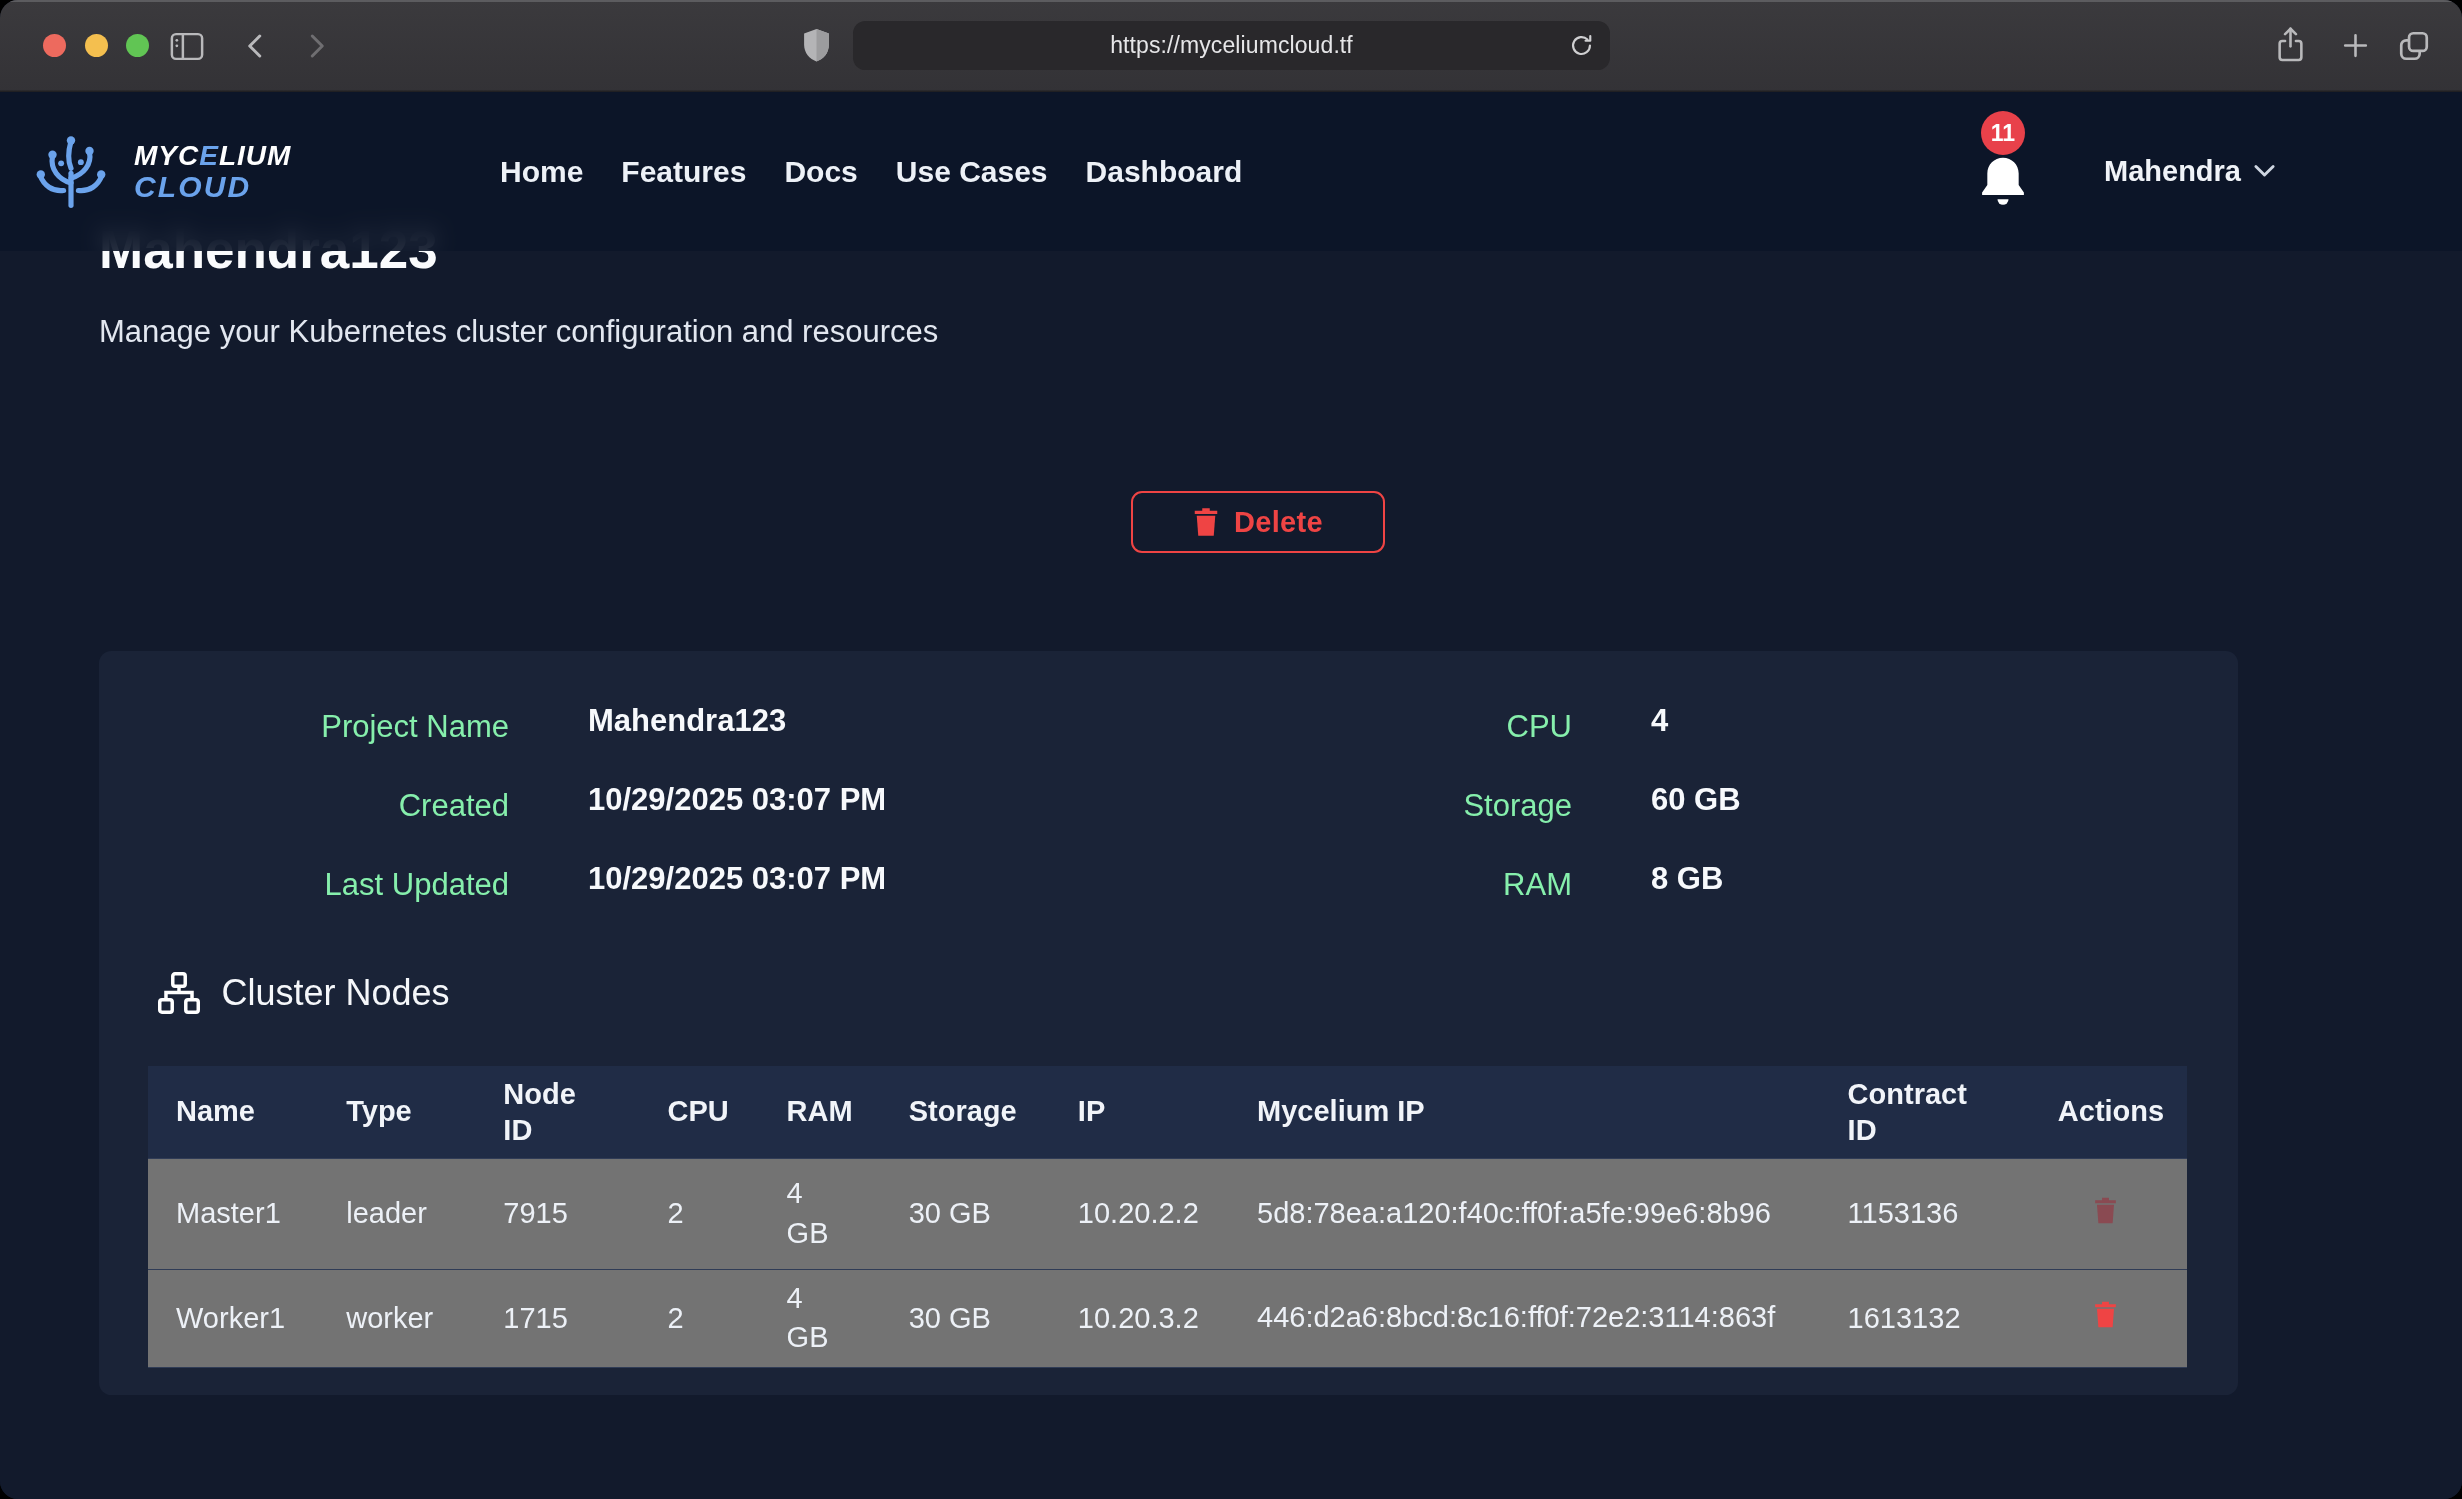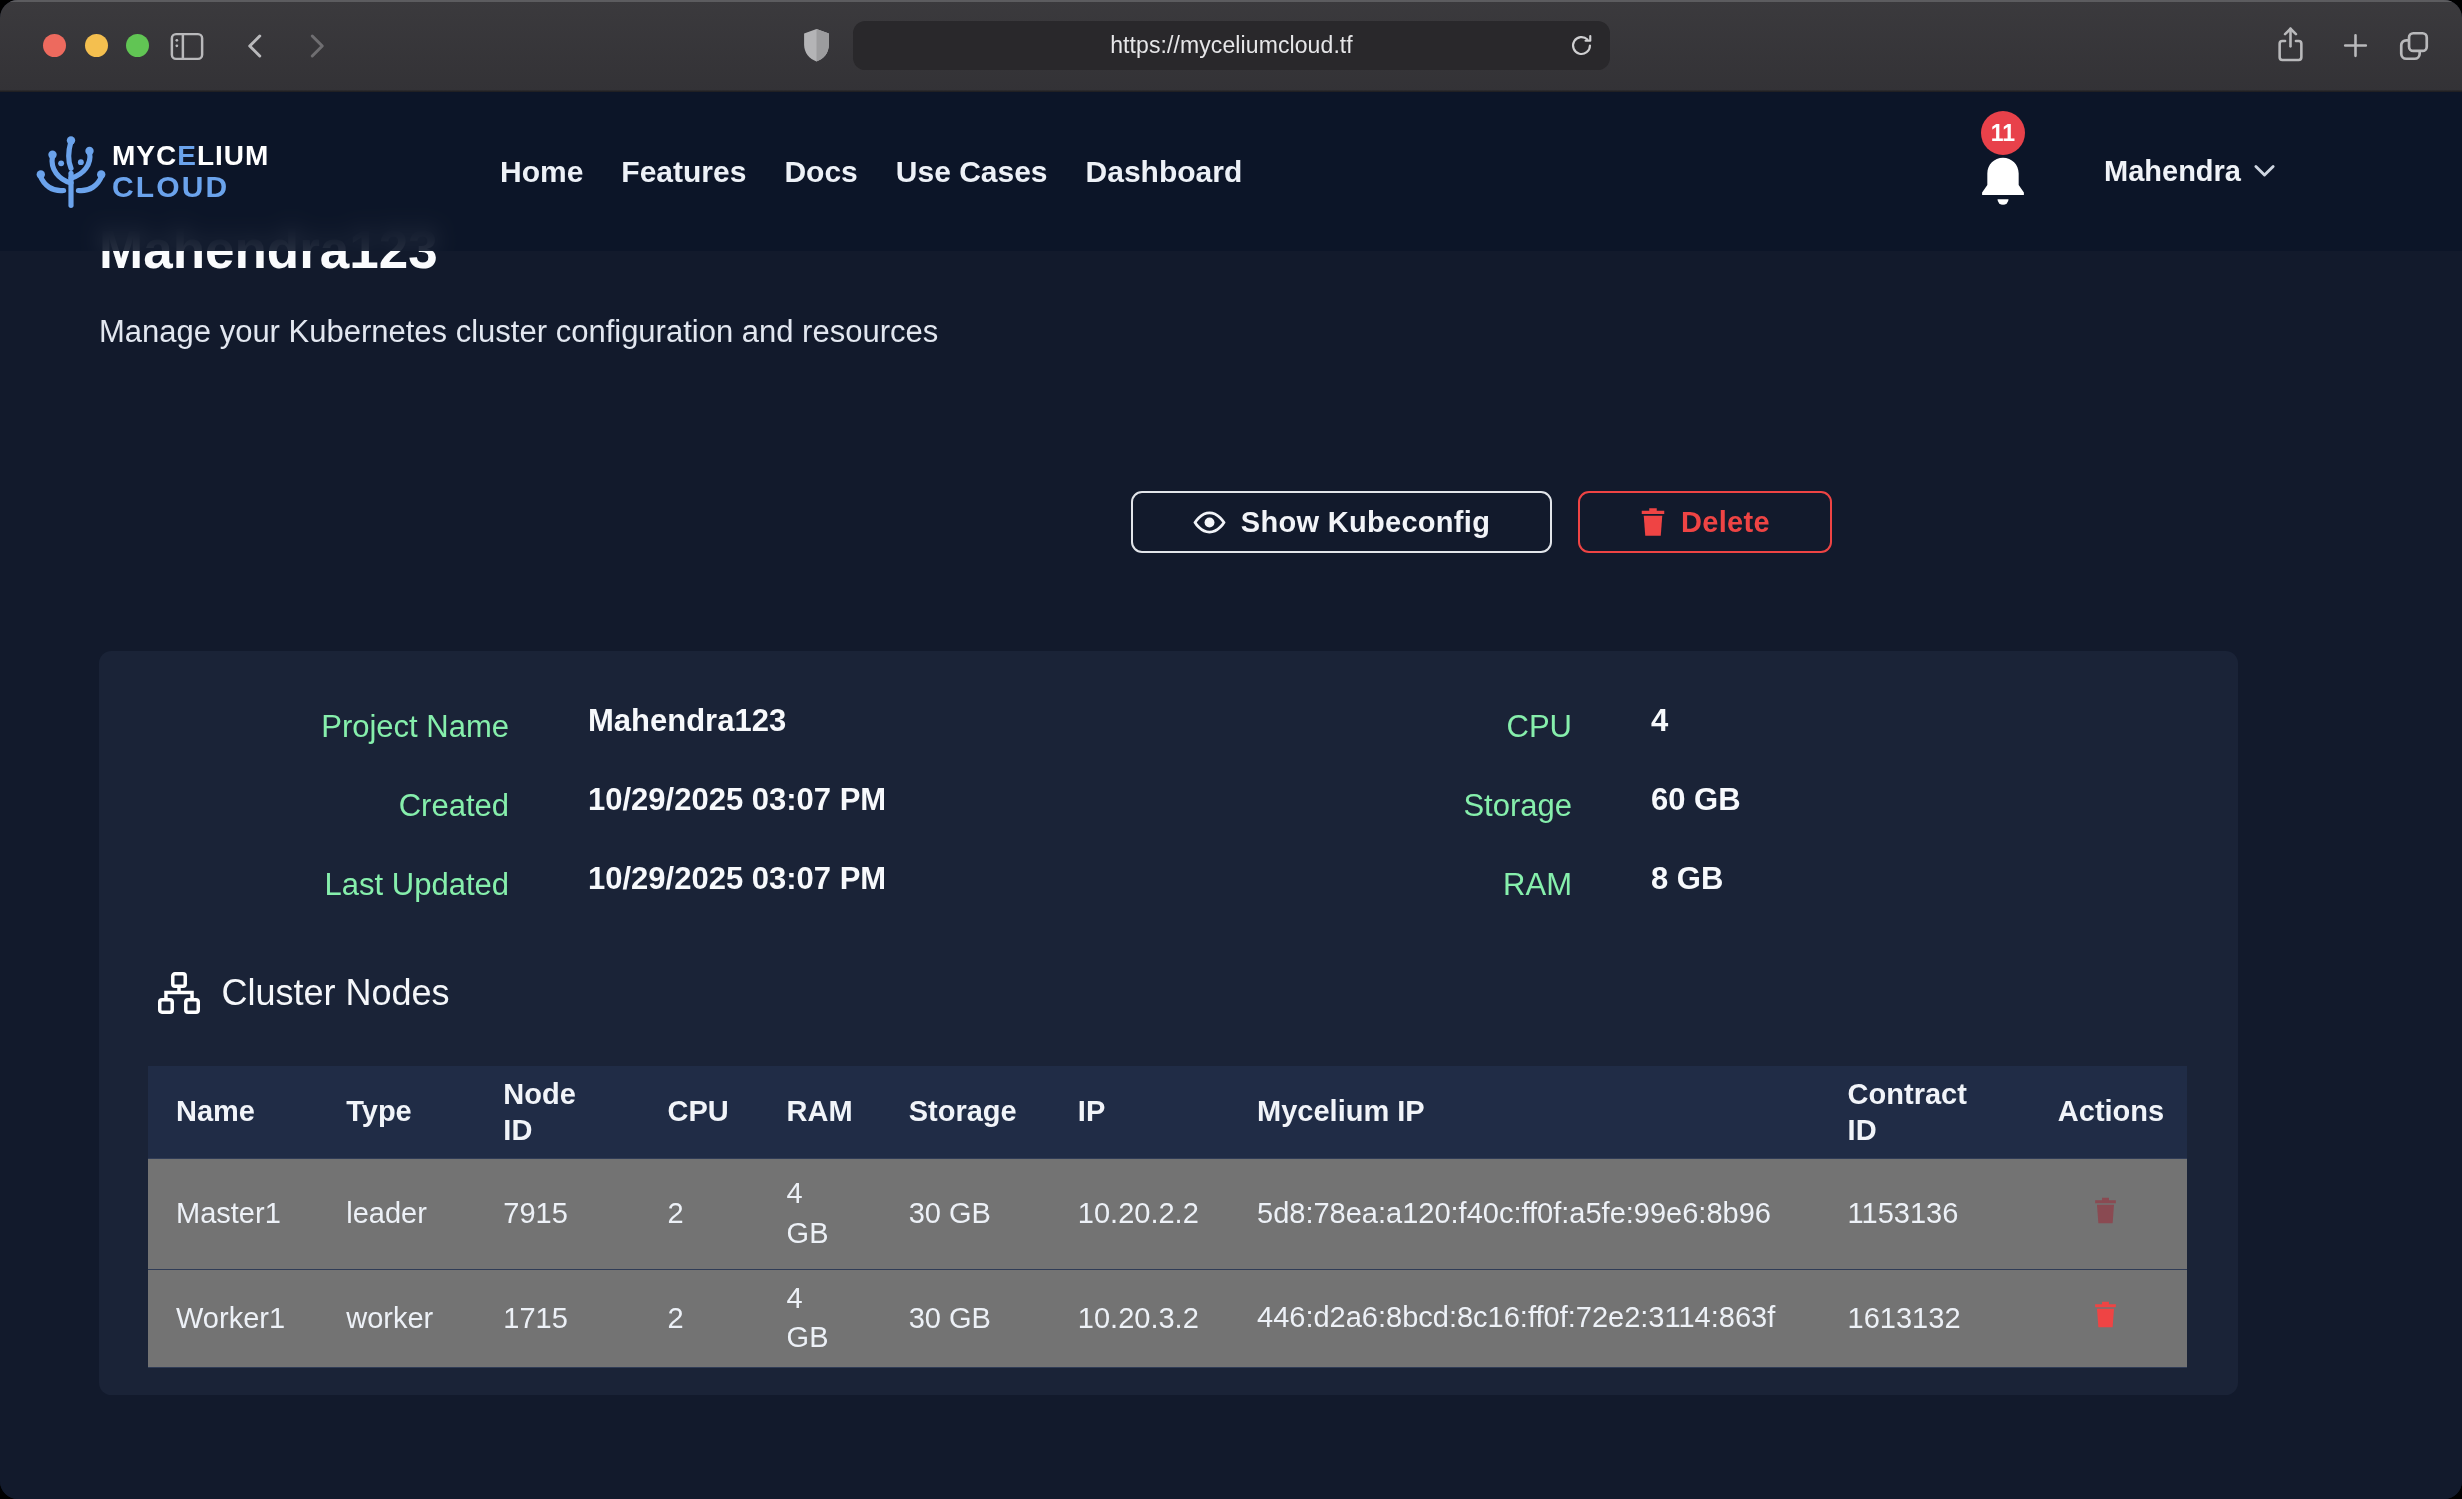--- a/index.html
+++ b/index.html
@@ -20,21 +20,21 @@
   .url-text { color:#e6e6e8; font-size:23px; letter-spacing:0.1px; }
   .refresh { position:absolute; right:15px; top:11px; color:#cfcfd1; }
 
   
   .viewport { position:absolute; top:92px; left:0; right:0; bottom:0; background:#121a2c; overflow:hidden; }
 
   
   .site-header { position:absolute; top:0; left:0; right:0; height:159px; z-index:5;
     background:rgba(12,21,40,0.86); backdrop-filter: blur(11px); -webkit-backdrop-filter: blur(11px);
     display:flex; align-items:center; }
-  .logo { position:absolute; left:34px; top:50%; transform:translateY(-50%); display:flex; align-items:center; gap:4px; }
+  .logo { position:absolute; left:34px; top:50%; transform:translateY(-50%); display:flex; align-items:center; gap:26px;font-style:italic; }
   .logo-text { display:flex; flex-direction:column; line-height:1; }
   .logo-line1 { font-size:28px; font-weight:700; color:#ffffff; letter-spacing:1px; }
   .logo-line1 .blue-e { color:#6ba3ec; }
   .logo-line2 { font-size:30px; font-weight:800; color:#6ba3ec; letter-spacing:2.1px; margin-top:1.4px; }
   .main-nav { position:absolute; left:500px; top:0; height:100%; display:flex; align-items:center; gap:38px; }
   .nav-item { font-size:30px; font-weight:600; color:#edf1f7; cursor:pointer; white-space:nowrap; }
   .bell-wrap { position:absolute; left:1970px; top:19px; width:75px; height:116px; }
   .bell-badge { position:absolute; left:11px; top:0; min-width:44px; height:44px; border-radius:23px;
     background:#e8414a; color:#fff; font-size:23px; font-weight:700; display:flex; align-items:center; justify-content:center; }
   .bell-icon { position:absolute; left:0px; top:38px; color:#ffffff; }
@@ -189,27 +189,20 @@
         <span class="user-name">Mahendra</span>
         <svg class="chev" width="23" height="16.4" viewBox="0 0 24 16">
           <path d="M3 3l9 9 9-9" fill="none" stroke="currentColor" stroke-width="3" stroke-linecap="round" stroke-linejoin="round"></path>
         </svg>
       </div>
     </div>
 
     <div class="subtitle">Manage your Kubernetes cluster configuration and resources</div>
 
     <div class="actions">
-      <button class="btn btn-kubeconfig">
-        <svg width="33" height="33" viewBox="0 0 24 24">
-          <path d="M1.5 12S5.5 5 12 5s10.5 7 10.5 7-4 7-10.5 7S1.5 12 1.5 12z" fill="none" stroke="#f2f4f8" stroke-width="2"></path>
-          <circle cx="12" cy="12" r="3.6" fill="#f2f4f8"></circle>
-        </svg>
-        <span>Show Kubeconfig</span>
-      </button>
       <button class="btn btn-delete">
         <svg width="26" height="30" viewBox="0 0 20 24">
           <path d="M7 1h6v2h6v2.6H1V3h6V1z" fill="#ef4444"></path>
           <path d="M2.6 7h14.8l-1.2 16H3.8L2.6 7z" fill="#ef4444"></path>
         </svg>
         <span>Delete</span>
       </button>
     </div>
 
     <div class="card">

